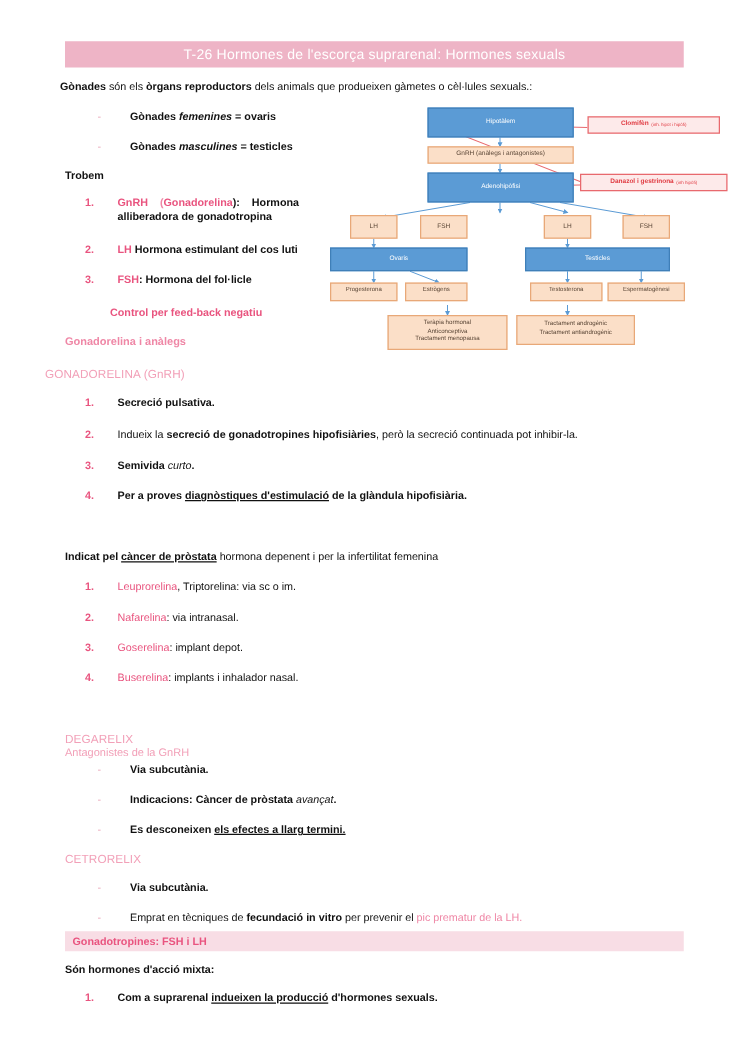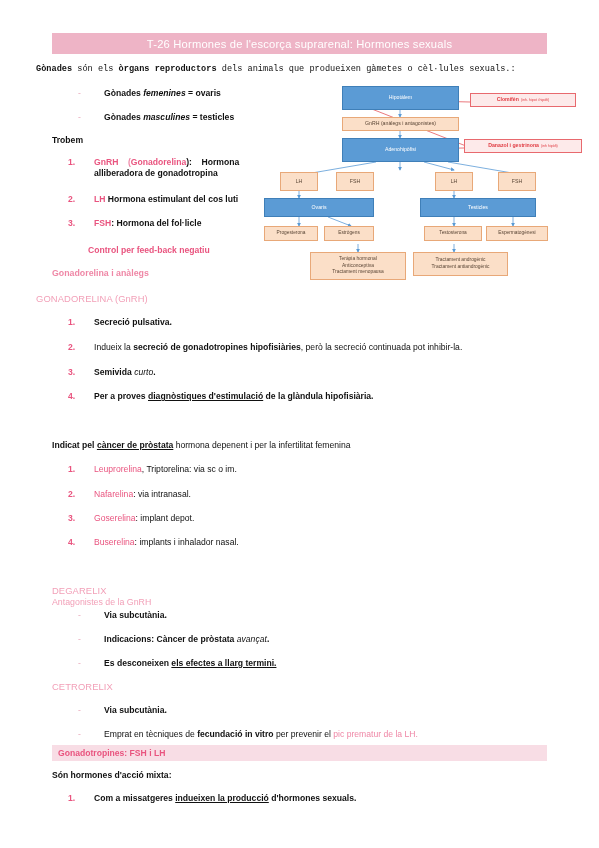--- a/index.html
+++ b/index.html
@@ -77,21 +77,21 @@
 </style>
 </head>
 <body>
 
 <div class="page">
 
   <div class="title-banner">
     <span class="t">T-26 Hormones de l'escorça suprarenal: Hormones sexuals</span>
   </div>
 
-  <div class="para" style="left:36px;top:64px;width:480px;font-family:Liberation Mono, monospace;">
+  <div class="para" style="left:48px;top:64px;width:480px;">
     <span>Gònades</span>
     <span class="" style="font-weight:normal">són els</span>
     <span>òrgans reproductors</span>
     <span style="font-weight:normal">dels animals que produeixen gàmetes o cèl·lules sexuals.:</span>
   </div>
 
   <div class="li" style="left:78px;top:88px;width:200px;">
     <span class="mark dash">-</span>
     <span class="txt"><span>Gònades</span> <span class="ital">femenines</span> <span>= ovaris</span></span>
   </div>
@@ -285,16 +285,16 @@
   </div>
 
   <div class="band" style="top:745px;">
     <span class="bt">Gonadotropines: FSH i LH</span>
   </div>
 
   <div class="para" style="left:52px;top:770px;">Són hormones d'acció mixta:</div>
 
   <div class="li" style="left:68px;top:793px;width:470px;">
     <span class="mark">1.</span>
-    <span class="txt"><span>Com a missatgeres </span><span class="u">indueixen la producció</span><span> d'hormones sexuals.</span></span>
+    <span class="txt"><span>Com a suprarenal </span><span class="u">indueixen la producció</span><span> d'hormones sexuals.</span></span>
   </div>
 
 </div>
 
 </body></html>

